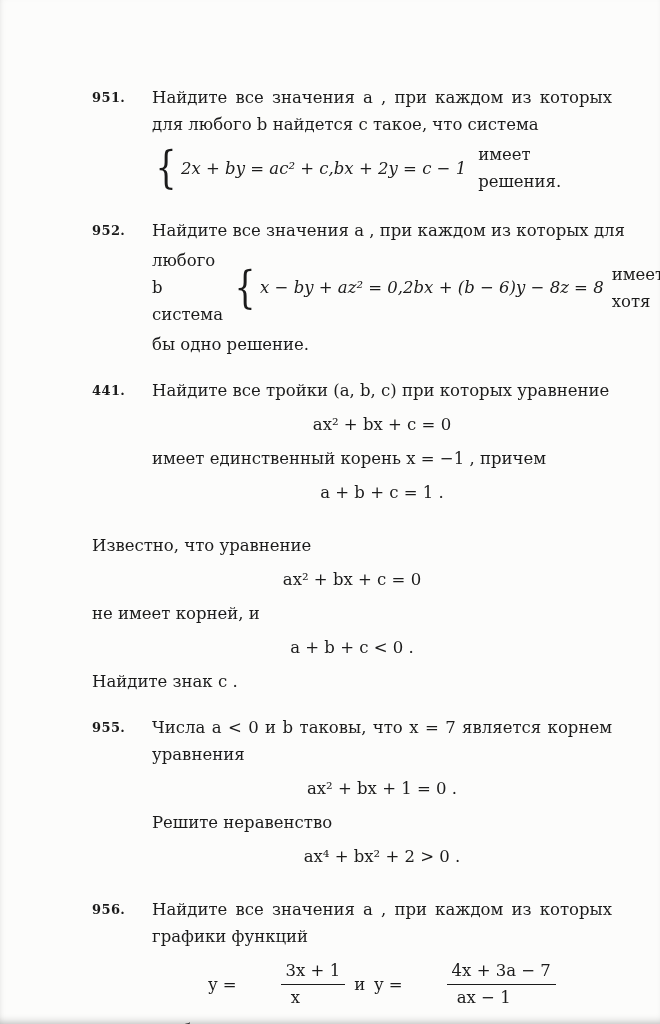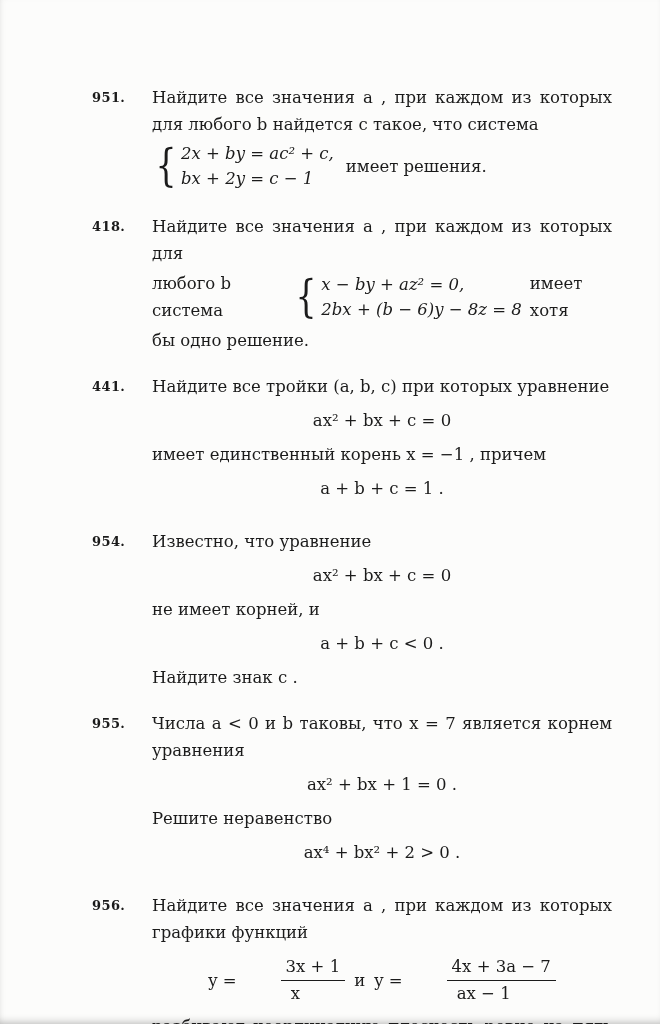--- a/index.html
+++ b/index.html
@@ -26,21 +26,21 @@
   .center { text-align: center; margin: 7px 0; }
 
   .sysrow { display: flex; align-items: center; gap: 12px; margin: 3px 0; }
   .sysrow.inline { gap: 8px; }
   .system { display: flex; align-items: center; }
   .brace {
     font-family: "DejaVu Serif", serif;
     font-size: 44px; line-height: 50px; font-weight: normal;
     transform: scaleX(0.75); display: inline-block; margin-right: 1px;
   }
-  .eqs { display: flex; flex-direction: column; }
+  .eqs { display: flex; }
   .eq { font-style: italic; line-height: 25px; white-space: nowrap; }
 
   .fracrow {
     display: flex; justify-content: center; align-items: center;
     gap: 9px; margin: 10px 0 8px 0;
   }
   .frac { display: inline-block; text-align: center; vertical-align: middle; }
   .frac .num { display: block; border-bottom: 1.4px solid #1b1b1b; padding: 0 5px 2px 5px; line-height: 22px; margin-left: 35px; }
   .frac .den { display: block; padding: 2px 5px 0 5px; line-height: 22px; }
   .roman { font-style: normal; }
@@ -61,21 +61,21 @@
             <span class="eq">2x + by = ac² + c,</span>
             <span class="eq">bx + 2y = c − 1</span>
           </span>
         </div>
         <span>имеет решения.</span>
       </div>
     </div>
   </section>
 
   <section class="problem">
-    <div class="pnum">418.</div>
+    <div class="pnum">952.</div>
     <div class="pbody">
       <p class="just">Найдите все значения a , при каждом из которых для</p>
       <div class="sysrow inline">
         <span>любого b система</span>
         <div class="system">
           <span class="brace">{</span>
           <span class="eqs">
             <span class="eq">x − by + az² = 0,</span>
             <span class="eq">2bx + (b − 6)y − 8z = 8</span>
           </span>
@@ -90,21 +90,20 @@
     <div class="pnum">441.</div>
     <div class="pbody">
       <p class="just">Найдите все тройки (a, b, c) при которых уравнение</p>
       <p class="center math">ax² + bx + c = 0</p>
       <p class="just">имеет единственный корень x = −1 , причем</p>
       <p class="center math">a + b + c = 1 .</p>
     </div>
   </section>
 
   <section class="problem">
-    <div class="pnum">954.</div>
     <div class="pbody">
       <p class="just">Известно, что уравнение</p>
       <p class="center math">ax² + bx + c = 0</p>
       <p class="just">не имеет корней, и</p>
       <p class="center math">a + b + c &lt; 0 .</p>
       <p class="just">Найдите знак c .</p>
     </div>
   </section>
 
   <section class="problem">

